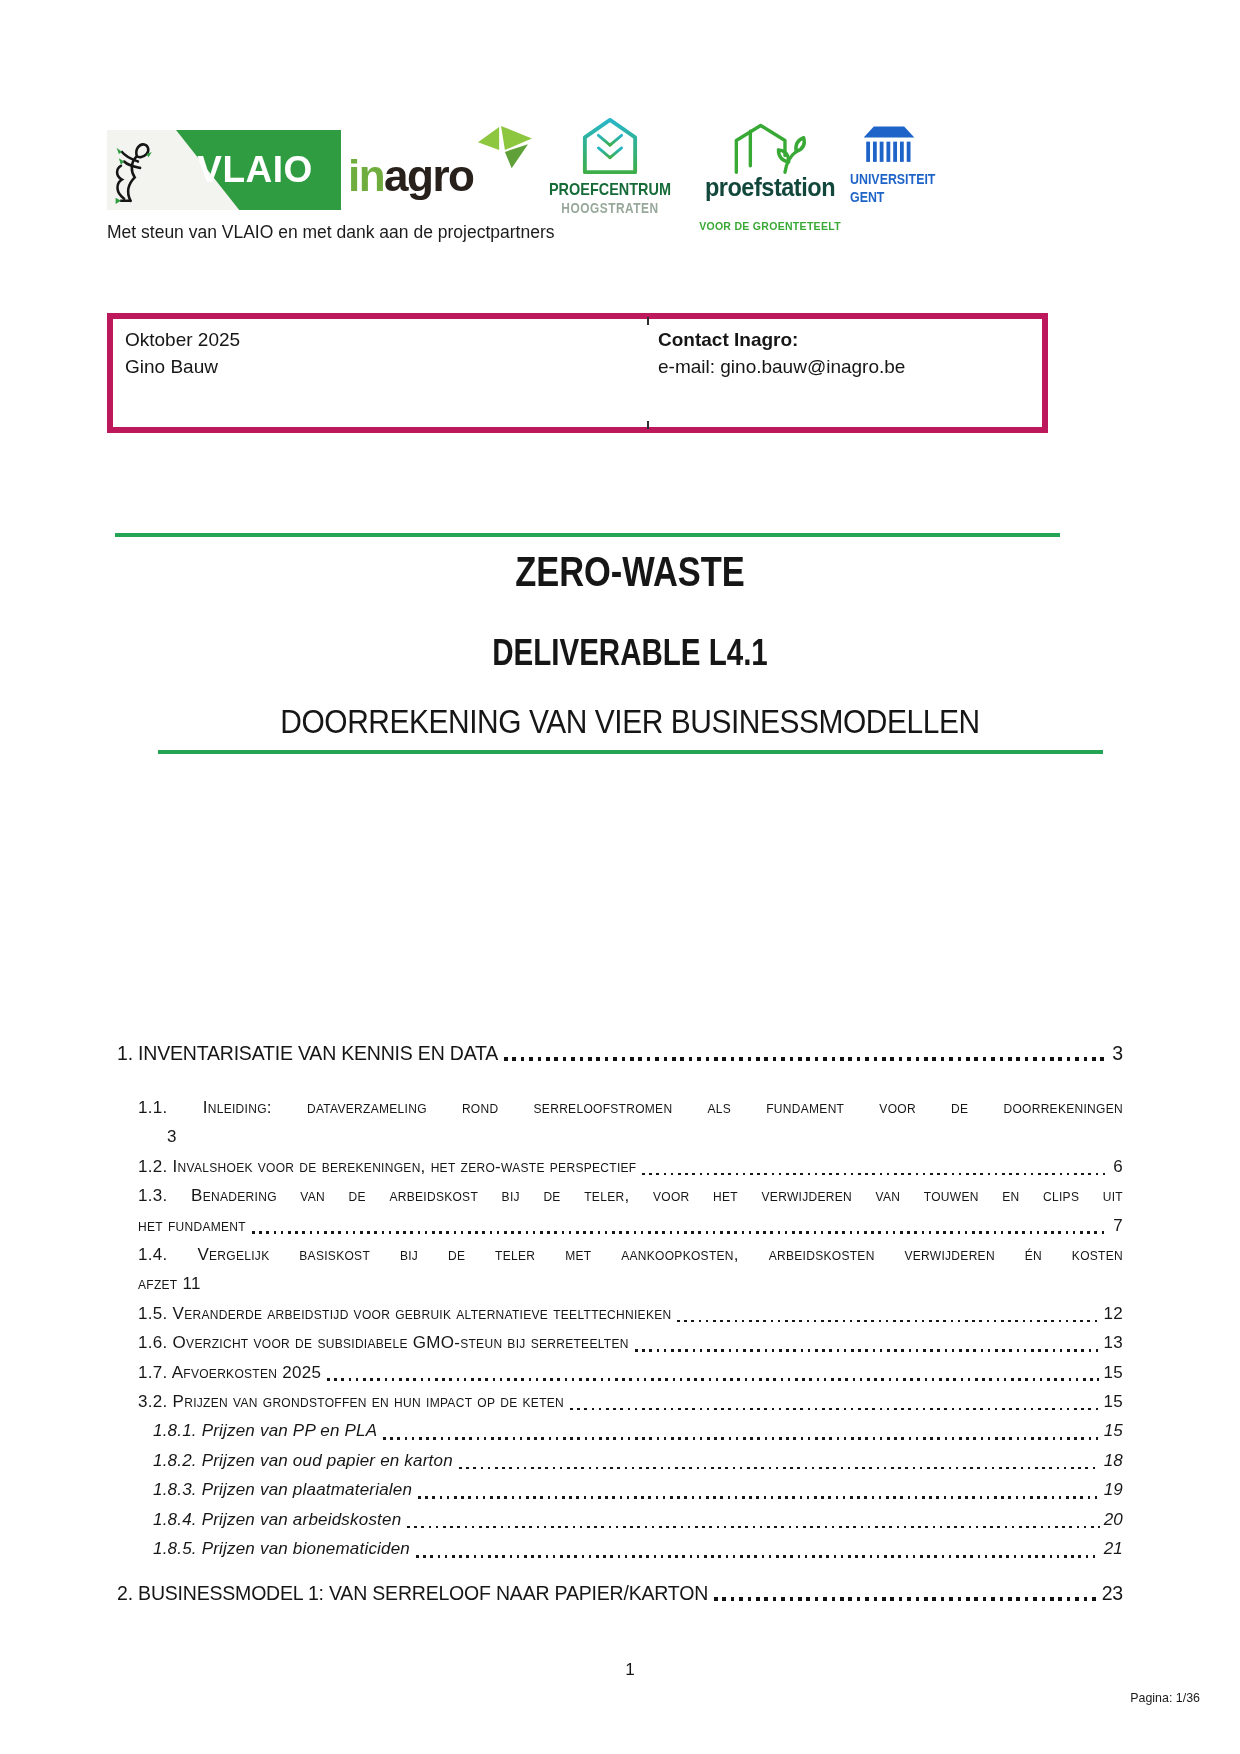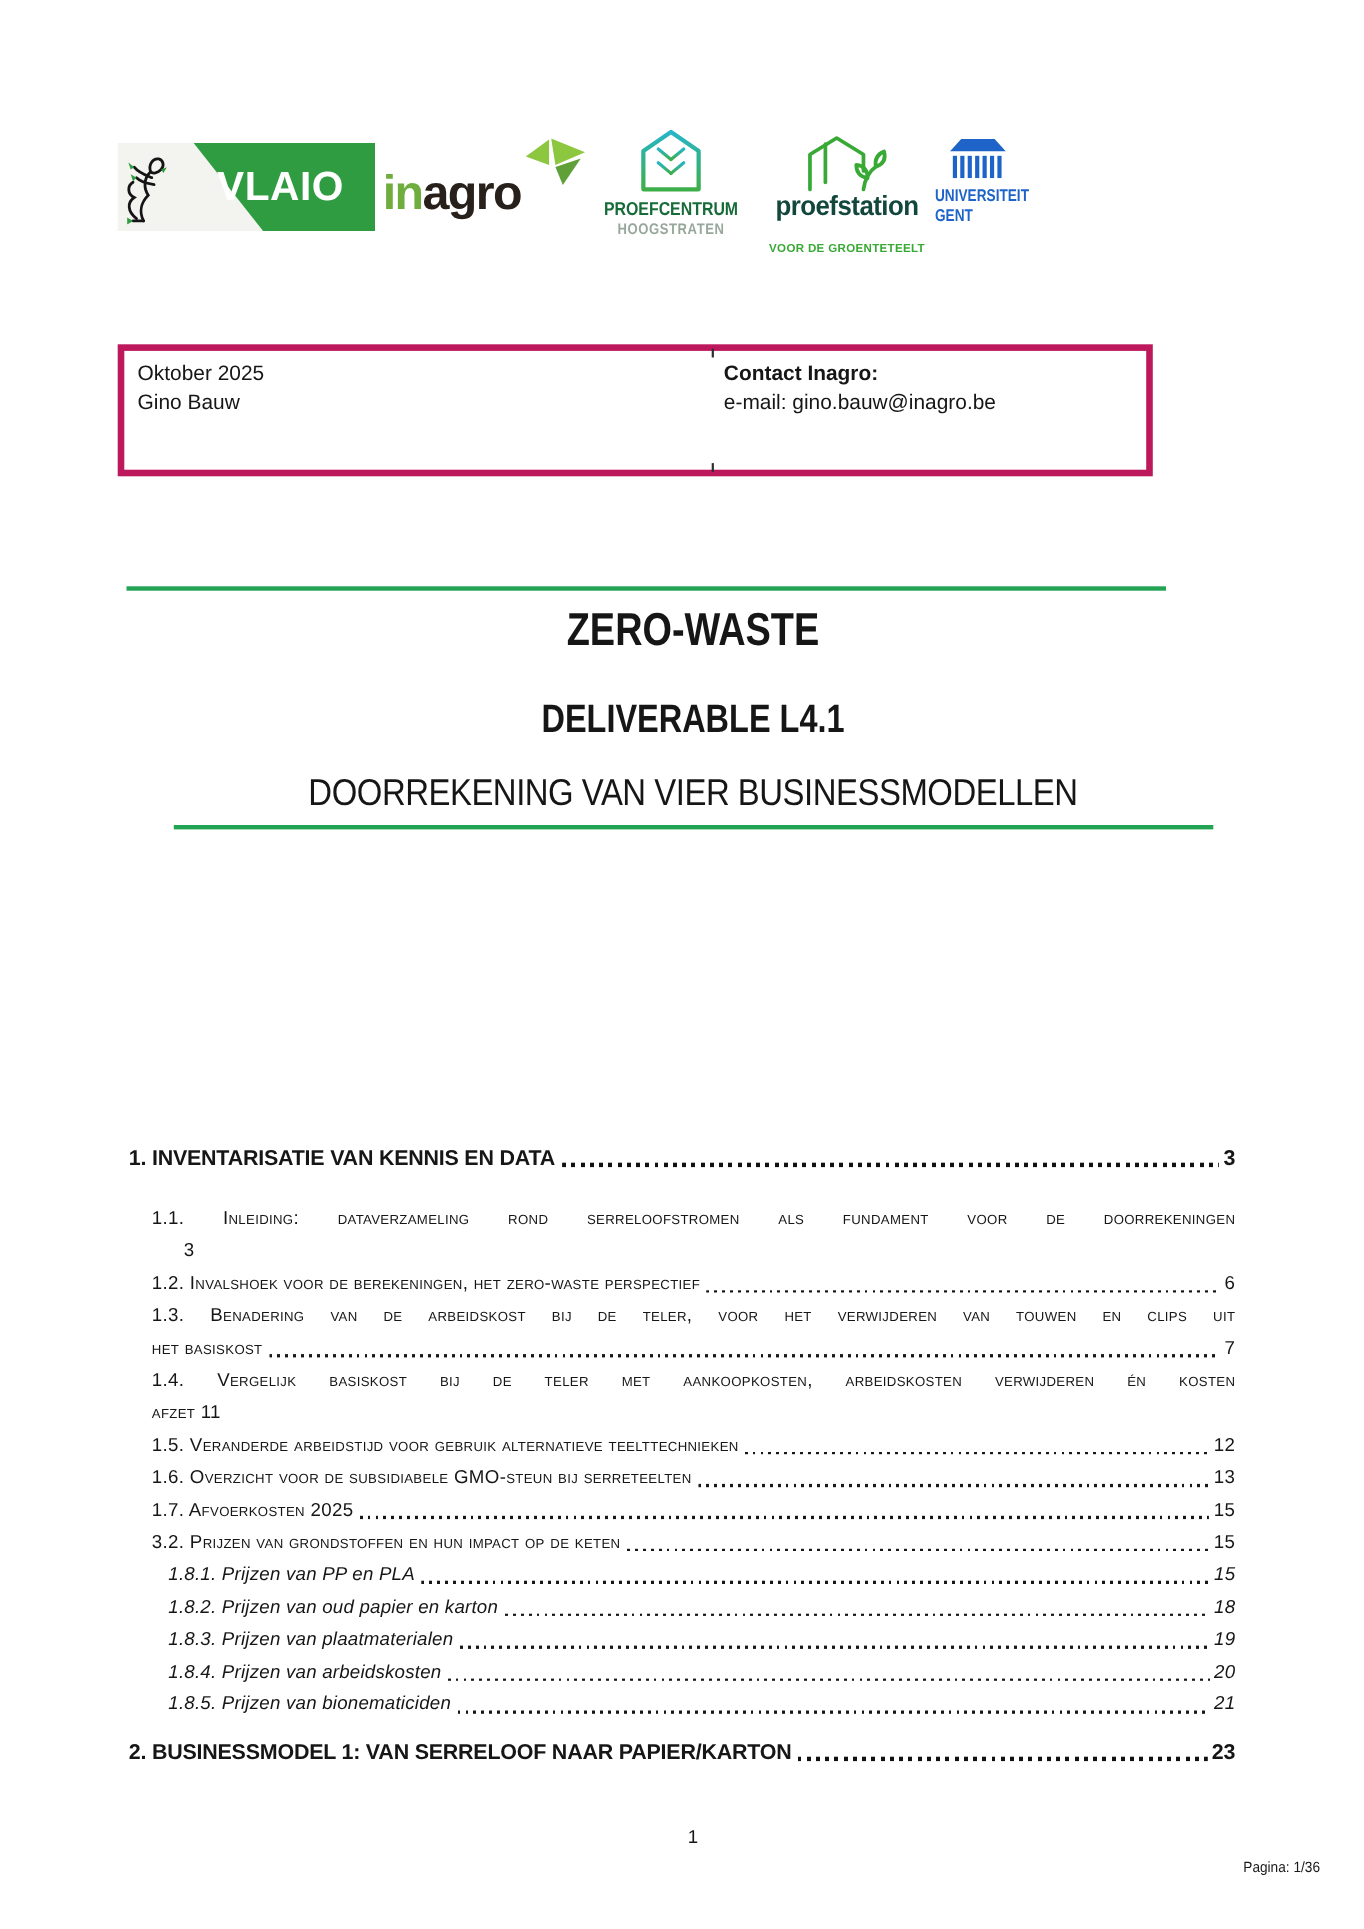--- a/index.html
+++ b/index.html
@@ -57,21 +57,21 @@
   .rule-top{left:115px;width:945px;top:533px;}
   .rule-bottom{left:158px;width:945px;top:750px;}
   .tline{position:absolute;left:110px;width:1040px;text-align:center;white-space:nowrap;}
   .t1{top:548px;font-size:42px;font-weight:bold;transform:scaleX(.82);}
   .t2{top:632px;font-size:36px;font-weight:bold;transform:scaleX(.82);}
   .t3{top:702px;font-size:34px;font-weight:normal;letter-spacing:-.5px;transform:scaleX(.88);}
 
   
   .toc{position:absolute;left:115px;top:1041px;width:1008px;}
   .toc-row{display:flex;line-height:29.4px;font-size:17px;}
-  .toc-row.h1{font-size:19.5px;font-weight:bold;line-height:24px;margin-bottom:28px;letter-spacing:-.2px;}
+  .toc-row.h1{font-size:19.5px;font-weight:normal;line-height:24px;margin-bottom:28px;letter-spacing:-.2px;}
   .toc-row.h1 .toc-text{margin-left:2px;}
   .toc-row.h1b{margin-top:17px;margin-bottom:0;}
   .toc-row.l2{font-variant:small-caps;letter-spacing:.3px;}
   .toc-row.l2 .toc-text{margin-left:23px;}
   .toc-row.l3{font-style:italic;letter-spacing:.2px;}
   .toc-row.l3 .toc-text{margin-left:38px;}
   .toc-row.cont .toc-text{margin-left:52px;}
   .toc-row.just .toc-text{flex:1;margin-right:0;text-align:justify;text-align-last:justify;}
   .toc-text{white-space:nowrap;}
   .toc-dots{flex:1;align-self:flex-end;margin:0 4px 6px 6px;height:2.6px;
@@ -169,20 +169,21 @@
         <rect x="45" y="20" width="4.5" height="24"></rect>
         <rect x="53" y="20" width="4.5" height="24"></rect>
       </g>
     </svg>
     <div class="ug-text">
       <div>UNIVERSITEIT</div>
       <div>GENT</div>
     </div>
   </div>
 
+  <div class="support-note">Met steun van VLAIO en met dank aan de projectpartners</div>
 
   <div class="info-box">
     <div class="ib-left">
       <div>Oktober 2025</div>
       <div>Gino Bauw</div>
     </div>
     <div class="ib-right">
       <div class="bold">Contact Inagro:</div>
       <div>e-mail: gino.bauw@inagro.be</div>
     </div>
@@ -210,21 +211,21 @@
       </div>
       <div class="toc-row l2">
         <span class="toc-text">1.2. Invalshoek voor de berekeningen, het zero-waste perspectief</span>
         <span class="toc-dots"></span>
         <span class="toc-page">6</span>
       </div>
       <div class="toc-row l2 just">
         <span class="toc-text">1.3. Benadering van de arbeidskost bij de teler, voor het verwijderen van touwen en clips uit</span>
       </div>
       <div class="toc-row l2 wrap">
-        <span class="toc-text">het basiskost</span>
+        <span class="toc-text">het fundament</span>
         <span class="toc-dots"></span>
         <span class="toc-page">7</span>
       </div>
       <div class="toc-row l2 just">
         <span class="toc-text">1.4. Vergelijk basiskost bij de teler met aankoopkosten, arbeidskosten verwijderen én kosten</span>
       </div>
       <div class="toc-row l2 wrap">
         <span class="toc-text">afzet 11</span>
       </div>
       <div class="toc-row l2">

